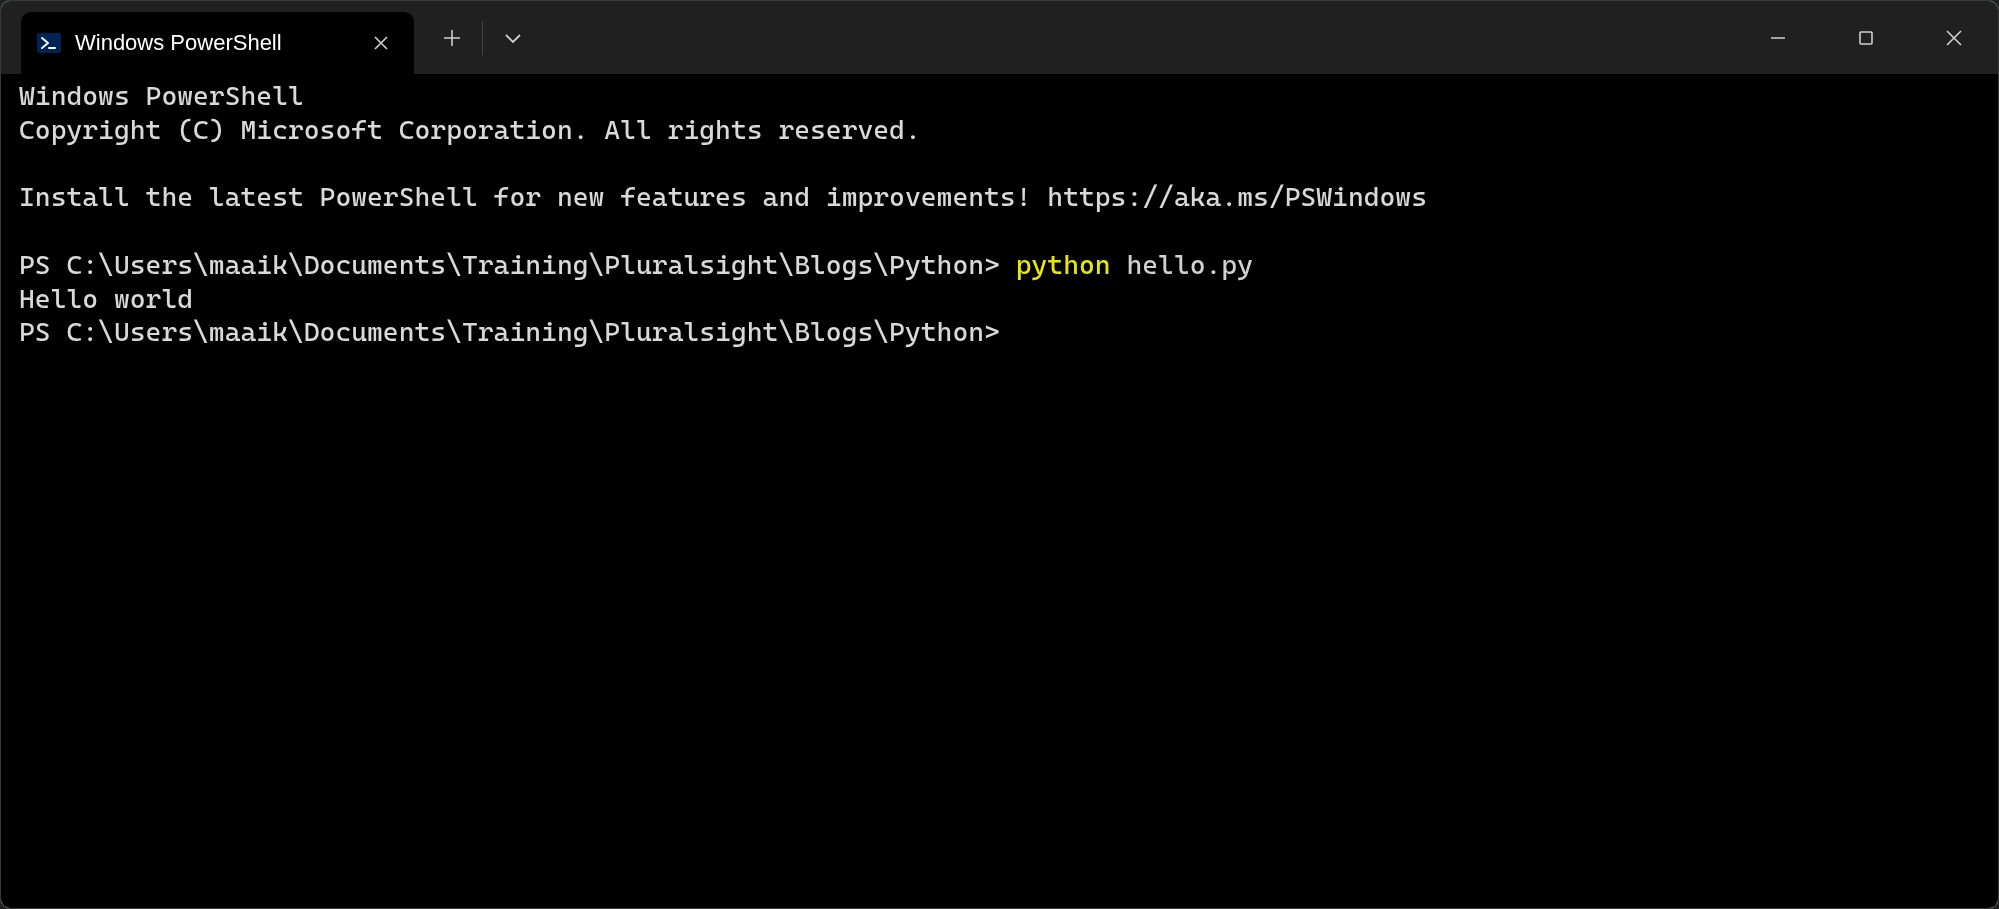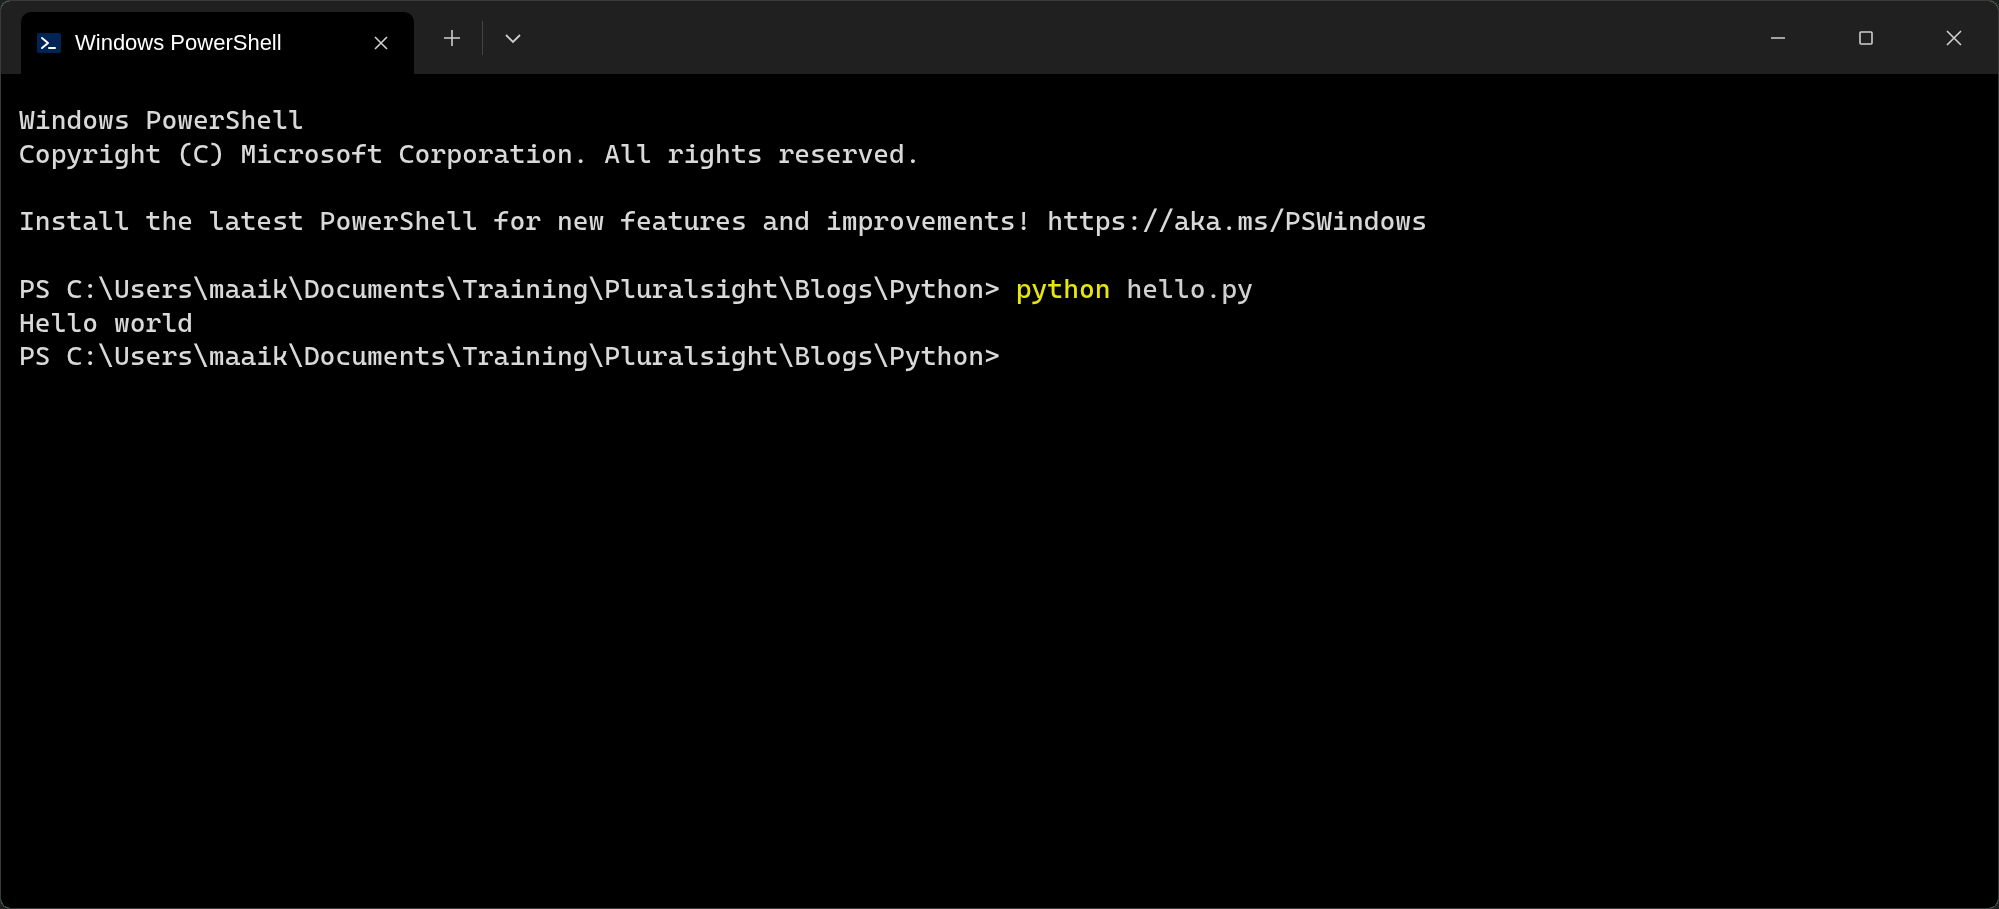--- a/index.html
+++ b/index.html
@@ -97,21 +97,21 @@
     width: 88px;
     height: 100%;
     display: inline-flex;
     align-items: center;
     justify-content: center;
     cursor: pointer;
   }
   .terminal-body {
     flex: 1;
     background: #000;
-    padding: 28px 18px;
+    padding: 4px 18px;
     overflow: hidden;
   }
   .term-content {
     font-family: 'Cascadia Mono', 'Consolas', 'Courier New', monospace;
     font-size: 27px;
     line-height: 1.25;
     color: #d9d9d9;
     white-space: pre;
   }
   .cmd-yellow {

